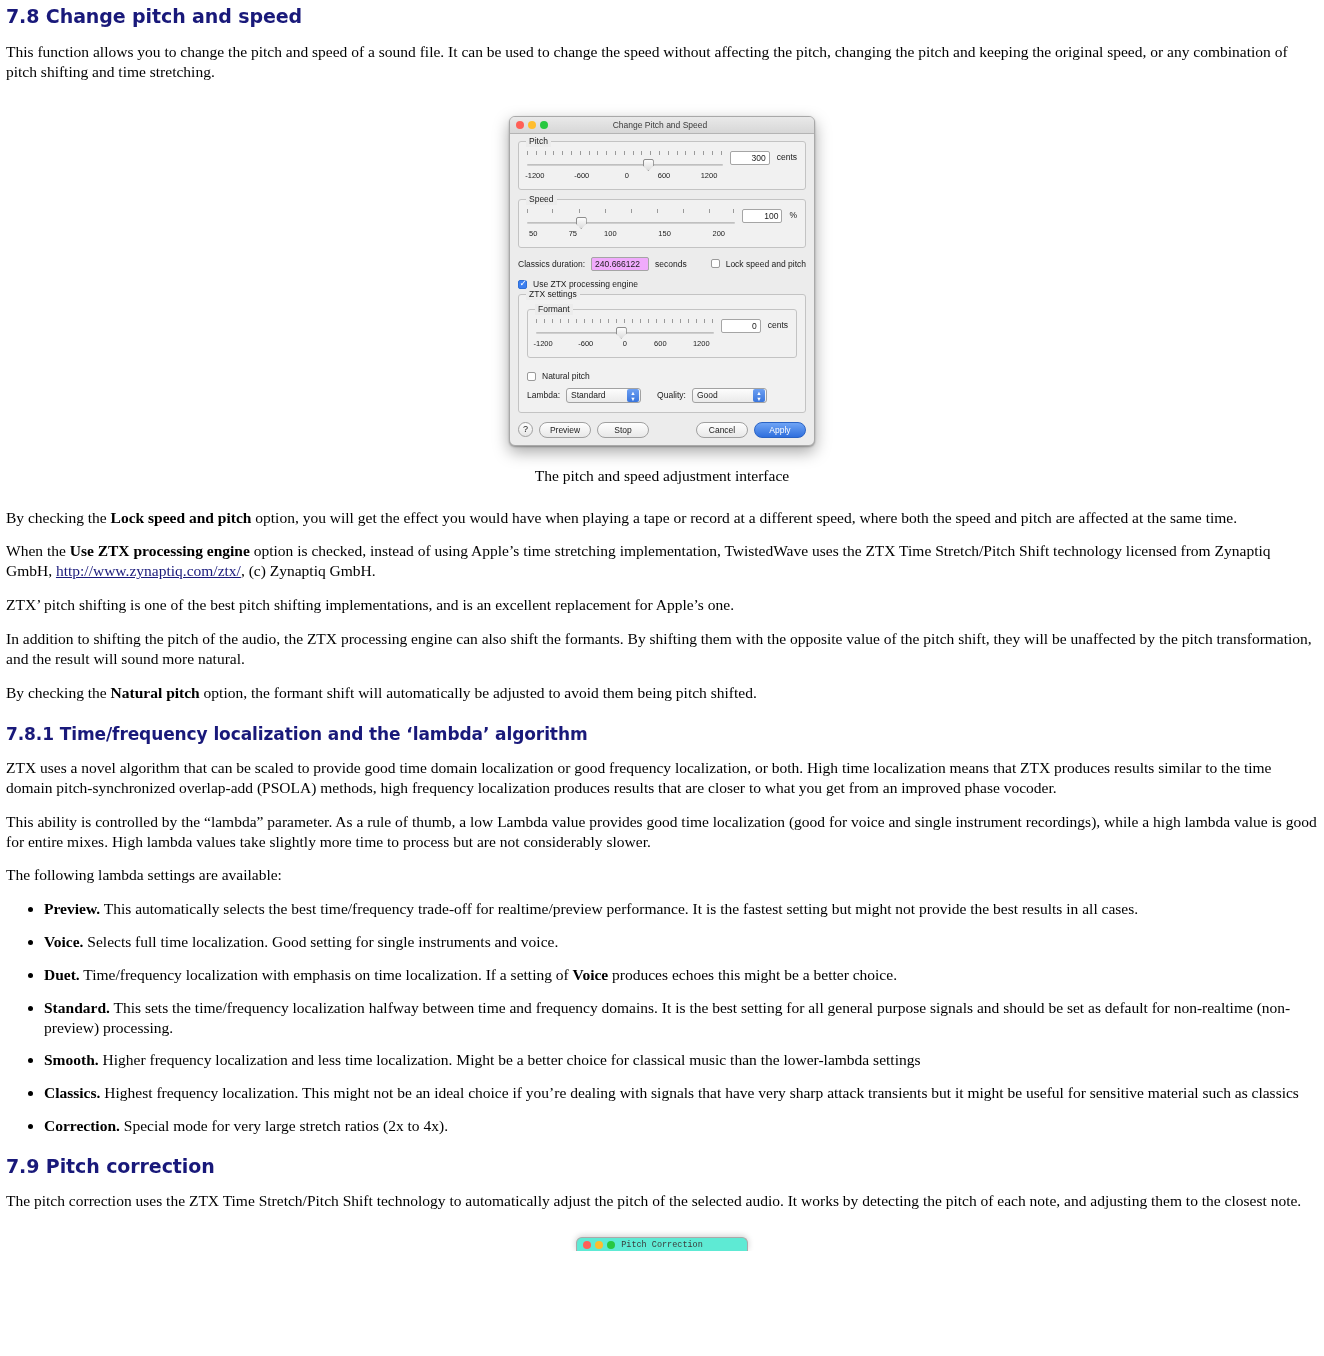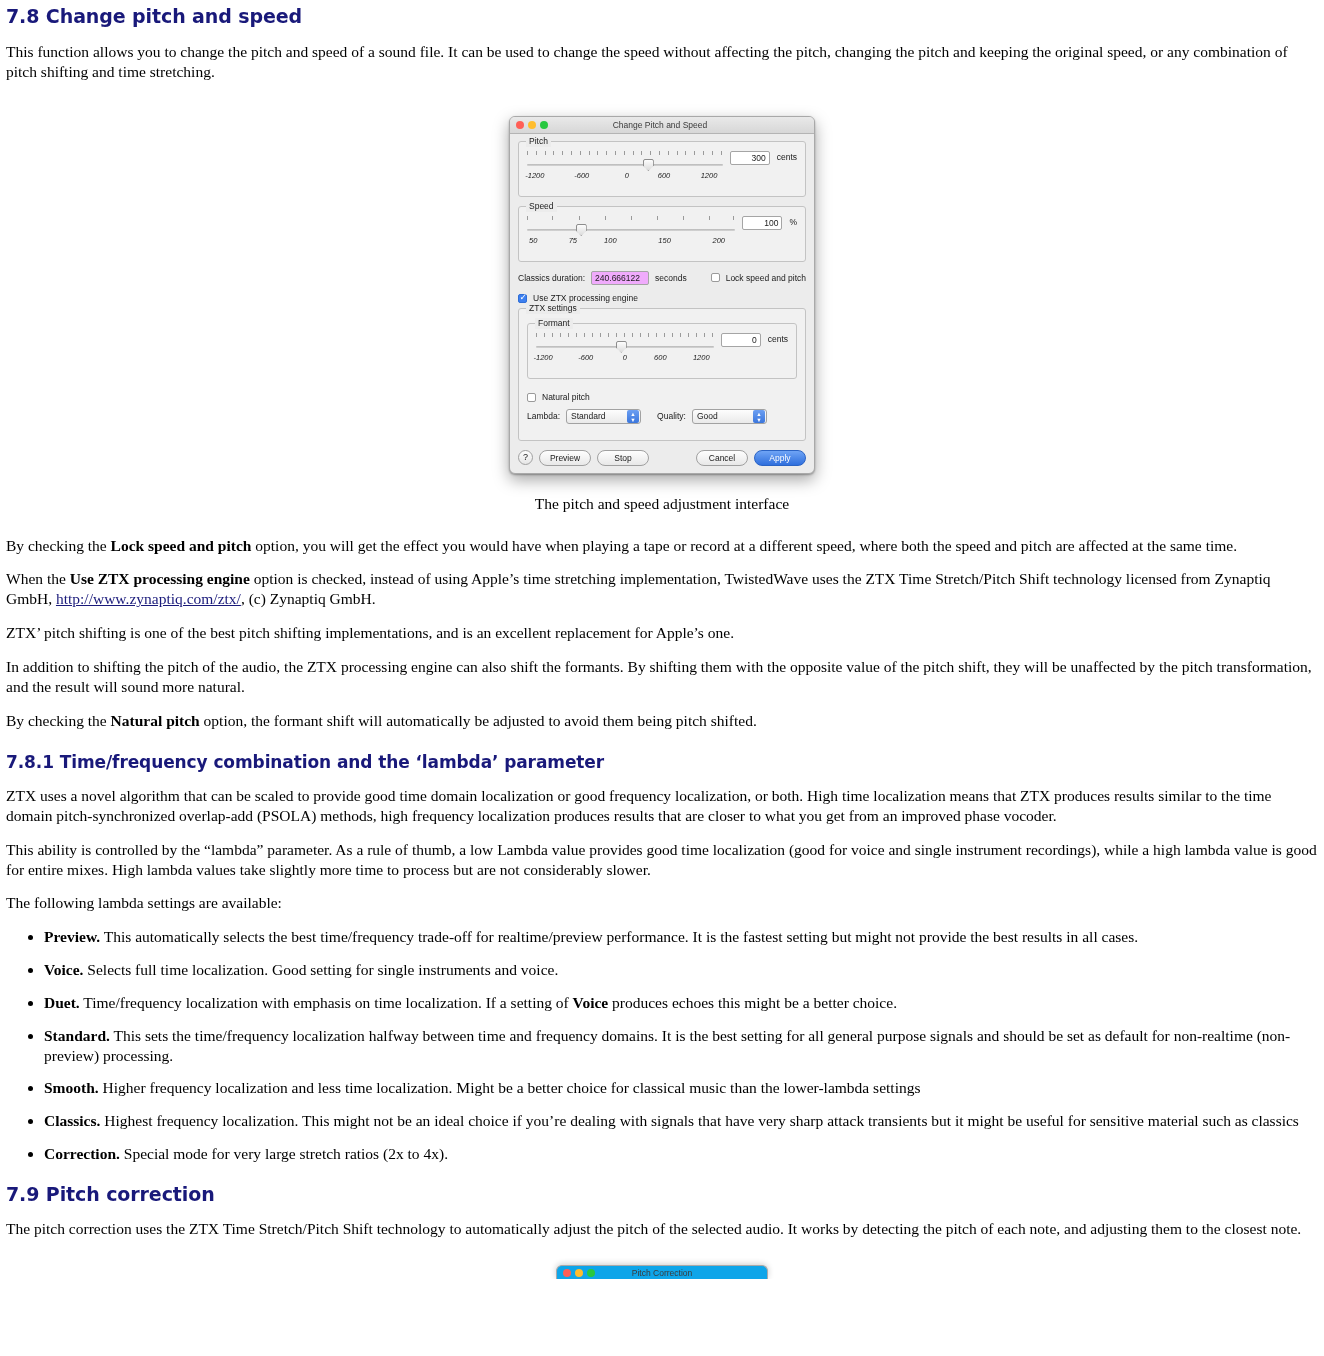--- a/index.html
+++ b/index.html
@@ -74,21 +74,21 @@
     font-size: 8.5px; color: #3a3a3a; font-weight: normal;
   }
   .dlg-body { padding: 7px 8px 7px 8px; }
 
   .group {
     border: 1px solid #c3c3c3;
     border-radius: 3px;
     background: #f1f1f1;
     position: relative;
     margin-bottom: 9px;
-    padding: 9px 8px 14px 8px;
+    padding: 9px 8px 7px 8px;
   }
   .group > .g-label {
     position: absolute;
     top: -6px; left: 7px;
     background: #ececec;
     padding: 0 3px;
     font-size: 8.5px;
   }
   .slider-row { display: flex; align-items: flex-start; gap: 7px; }
   .slider-col { flex: 1; }
@@ -123,21 +123,20 @@
     background: linear-gradient(#fdfdfd, #dcdcdc);
     border: 1px solid #8d8d8d;
     border-radius: 2px 2px 5px 5px;
     clip-path: polygon(0% 0%, 100% 0%, 100% 55%, 50% 100%, 0% 55%);
   }
   .labels {
     position: relative;
     height: 11px;
     font-size: 7.5px;
     color: #222;
-    font-style: italic;
   }
   .labels span {
     position: absolute;
     transform: translateX(-50%);
     white-space: nowrap;
   }
   .field {
     width: 40px;
     height: 14px;
     background: #fff;
@@ -238,27 +237,27 @@
     font-size: 9px;
     text-align: center;
     line-height: 13px;
   }
   .btnbar { display: flex; align-items: center; gap: 6px; margin-top: 2px; }
   .spacer { flex: 1; }
 
   
   .fig-wrap2 { display: flex; justify-content: center; margin-top: 26px; }
   .dialog2 {
-    width: 212px;
-    background: #0ea5e9;
+    width: 172px;
+    background: #5eead4;
     border: 1px solid #a9a9a9;
     border-bottom: none;
     border-radius: 6px 6px 0 0;
     box-shadow: 0 -1px 6px rgba(0,0,0,0.2);
-    font-family: Liberation Sans, sans-serif;
+    font-family: Liberation Mono, monospace;
     height: 14px;
     position: relative;
     overflow: hidden;
   }
   .dialog2 .traffic { padding-top: 3px; }
   .dialog2 .t-title {
     position: absolute; left: 0; right: 0; top: 2px;
     text-align: center; font-size: 8.5px; color: #3a3a3a;
   }
 </style>
@@ -470,21 +469,21 @@
   </p>
 
   <p class="para">ZTX’ pitch shifting is one of the best pitch shifting implementations, and is an excellent replacement for Apple’s one.</p>
 
   <p class="para">In addition to shifting the pitch of the audio, the ZTX processing engine can also shift the formants. By shifting them with the opposite value of the pitch shift, they will be unaffected by the pitch transformation, and the result will sound more natural.</p>
 
   <p class="para">
     <span>By checking the </span><b>Natural pitch</b><span> option, the formant shift will automatically be adjusted to avoid them being pitch shifted.</span>
   </p>
 
-  <h3 class="subsec">7.8.1 Time/frequency combination and the ‘lambda’ parameter</h3>
+  <h3 class="subsec">7.8.1 Time/frequency localization and the ‘lambda’ algorithm</h3>
 
   <p class="para">ZTX uses a novel algorithm that can be scaled to provide good time domain localization or good frequency localization, or both. High time localization means that ZTX produces results similar to the time domain pitch-synchronized overlap-add (PSOLA) methods, high frequency localization produces results that are closer to what you get from an improved phase vocoder.</p>
   <p class="para">This ability is controlled by the “lambda” parameter. As a rule of thumb, a low Lambda value provides good time localization (good for voice and single instrument recordings), while a high lambda value is good for entire mixes. High lambda values take slightly more time to process but are not considerably slower.</p>
   <p class="para">The following lambda settings are available:</p>
 
   <ul class="lambda">
     <li>
       <b>Preview.</b><span> This automatically selects the best time/frequency trade-off for realtime/preview performance. It is the fastest setting but might not provide the best results in all cases.</span>
     </li>
     <li>

